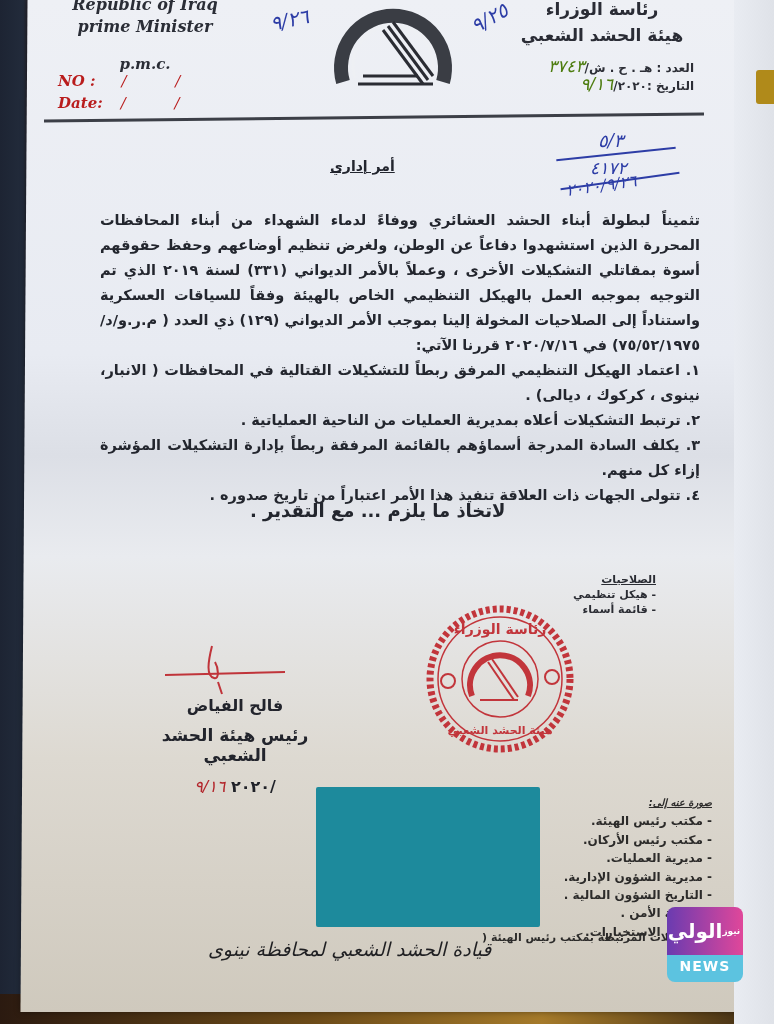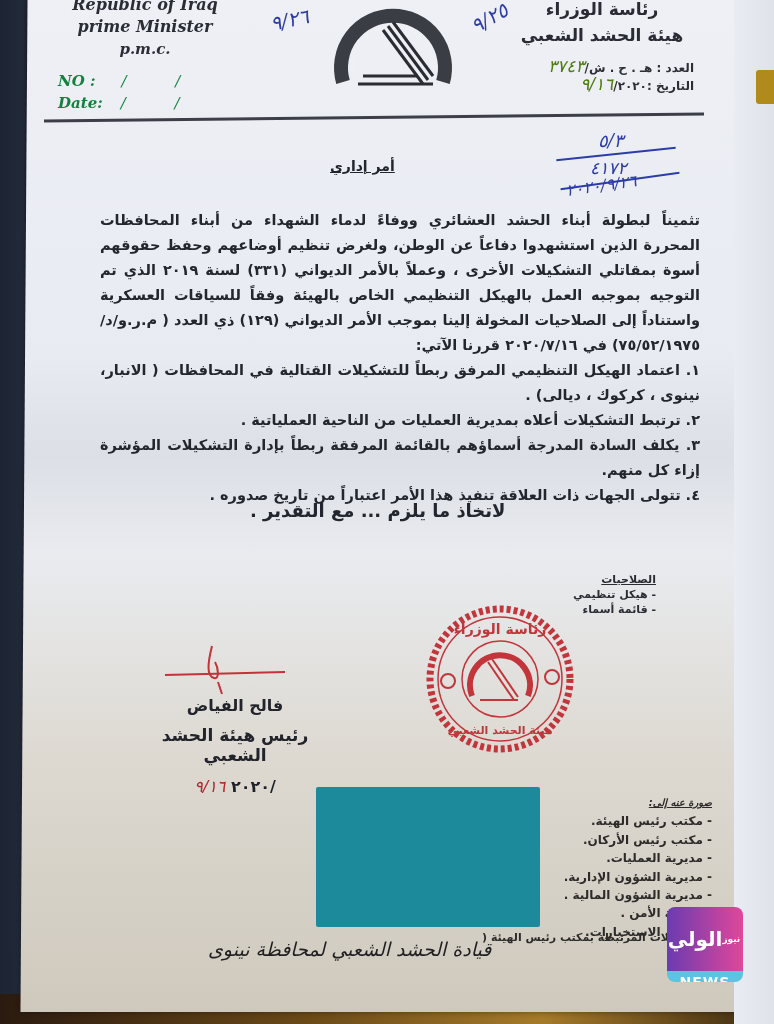--- a/index.html
+++ b/index.html
@@ -19,22 +19,22 @@
     box-shadow: 0 0 6px rgba(0,0,0,.4);
   }
   .paper-right {
     position:absolute; right:0; top:0; width:40px; height:1024px;
     background: linear-gradient(90deg,#e9ecf2,#dfe2e8);
   }
   .gold-clip { position:absolute; right:0; top:70px; width:18px; height:34px; background:#b08a1a; border-radius:3px 0 0 3px; }
 
   .hdr-en { position:absolute; left:70px; top:-6px; width:150px; text-align:center;
     font-family:"DejaVu Serif", serif; font-style:italic; font-weight:bold; color:#2a2d36; font-size:16px; line-height:22px; }
-  .hdr-en .small { font-size:15px; }
-  .no-date { position:absolute; left:58px; top:70px; font-family:"DejaVu Serif", serif; font-style:italic; font-weight:bold; color:#15803d; font-size:15px; line-height:22px; }
+  .hdr-en .small { font-size:15px;margin-top:15px; }
+  .no-date { position:absolute; left:58px; top:70px; font-family:"DejaVu Serif", serif; font-style:italic; font-weight:bold; color:#b91c1c; font-size:15px; line-height:22px; }
   .no-date .slashes { display:inline-block; margin-left:26px; letter-spacing:22px; font-weight:normal; }
 
   .hdr-ar { position:absolute; right:72px; top:-4px; width:200px; text-align:center; direction:rtl;
     font-weight:bold; color:#2a2c35; font-size:17px; line-height:26px; }
   .ref-block { position:absolute; right:80px; top:58px; direction:rtl; font-size:12px; color:#2d2f37; font-weight:bold; line-height:16px; }
   .ref-block .hand { color:#4d7c0f; font-size:17px; font-weight:normal; font-style:italic; }
 
   .rule-top { position:absolute; left:44px; top:116px; width:660px; height:3px; background:#3c3f47; transform:rotate(-0.6deg); }
 
   .logo { position:absolute; left:328px; top:-8px; width:130px; height:110px; }
@@ -62,21 +62,21 @@
 
   .redaction { position:absolute; left:316px; top:787px; width:224px; height:140px; background:#1d8a9c; border-radius:2px; }
 
   .cc { position:absolute; right:62px; top:794px; direction:rtl; font-size:12px; line-height:18.4px; color:#2c2b2a; font-weight:bold; text-align:right; }
   .cc .h { text-decoration:underline; font-size:10px;font-style:italic; }
   .cc-last { position:absolute; right:62px; top:930px; direction:rtl; font-size:11px; line-height:16px; color:#2c2b2a; font-weight:bold; text-align:right; width:260px; }
 
   .hand-bottom { position:absolute; left:208px; top:938px; direction:rtl; font-family:"DejaVu Serif", serif; font-style:italic; font-size:19px; color:#1f1f22; }
 
   .badge { position:absolute; left:667px; top:907px; width:76px; height:75px; border-radius:8px; overflow:hidden; }
-  .badge .top { height:64px; background:linear-gradient(90deg,#6a3bb0,#e0479a); display:flex; align-items:center; justify-content:center; color:#fff; font-weight:bold; font-size:20px; }
+  .badge .top { height:48px; background:linear-gradient(90deg,#6a3bb0,#e0479a); display:flex; align-items:center; justify-content:center; color:#fff; font-weight:bold; font-size:20px; }
   .badge .bot { height:38px; background:#5cc3e0; color:#fff; font-weight:bold; font-size:14px; text-align:center; line-height:23px; letter-spacing:1px; }
 </style>
 </head>
 <body>
 
 <div class="bg-bottom"></div>
 <div class="paper"></div>
 <div class="paper-right"></div>
 <div class="gold-clip"></div>
 
@@ -165,21 +165,21 @@
 </svg>
 
 <div class="redaction"></div>
 
 <div class="cc">
   <div class="h">صورة عنه إلى:</div>
   <div>- مكتب رئيس الهيئة.</div>
   <div>- مكتب رئيس الأركان.</div>
   <div>- مديرية العمليات.</div>
   <div>- مديرية الشؤون الإدارية.</div>
-  <div>- مديرية الشؤون المالية .</div>
+  <div>- التاريخ الشؤون المالية .</div>
   <div>- مديرية الأمن .</div>
   <div>- مديرية الاستخبارات.</div>
 </div>
 <div class="cc-last">
   <div>- التشكيلات المرتبطة بمكتب رئيس الهيئة (</div>
   <div>للحفظ.</div>
 </div>
 
 <div class="hand-bottom">قيادة الحشد الشعبي لمحافظة نينوى</div>
 

